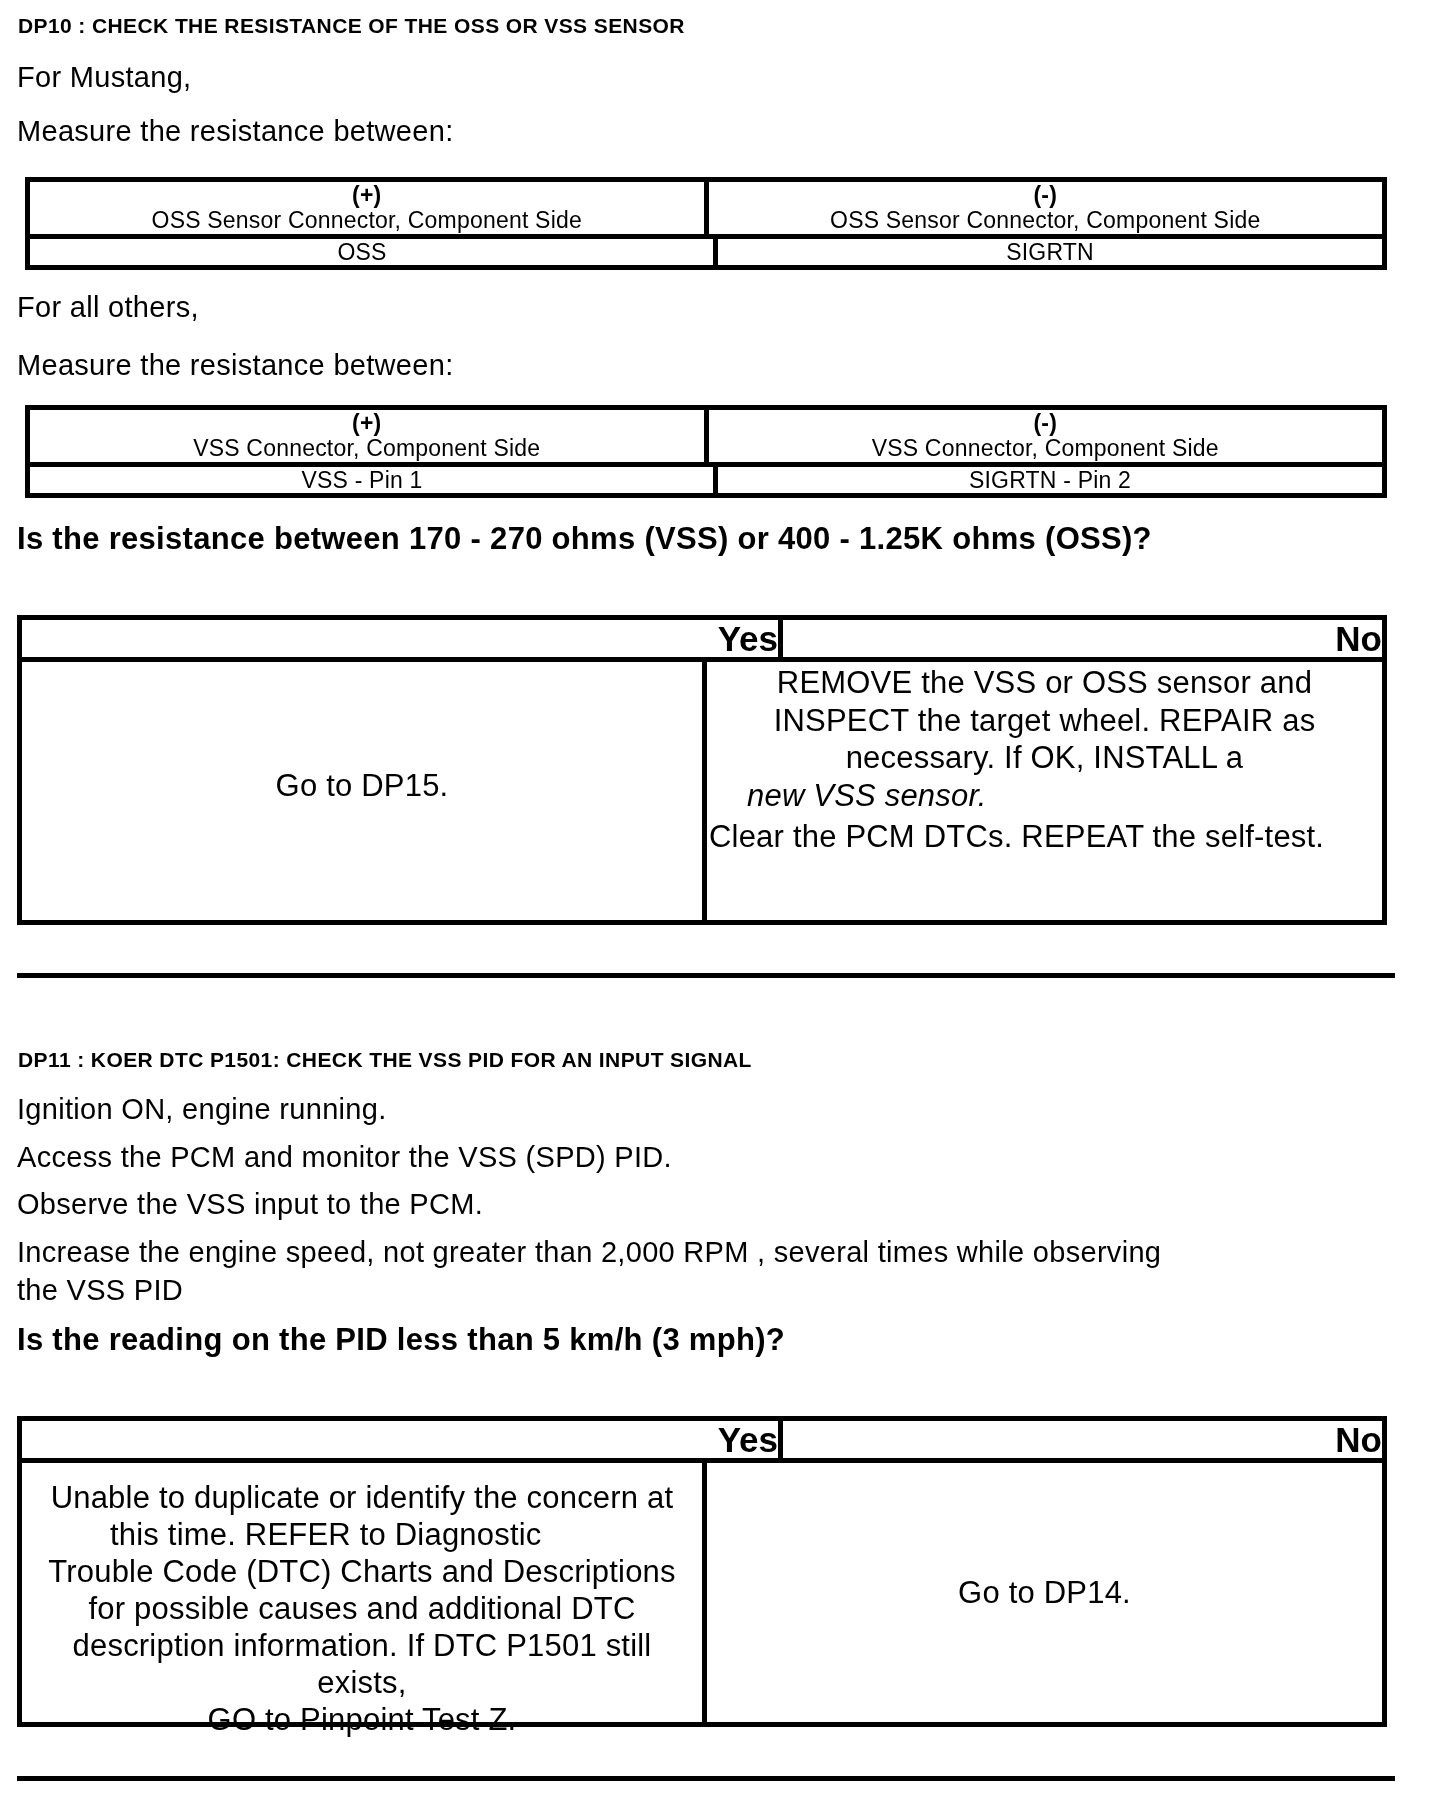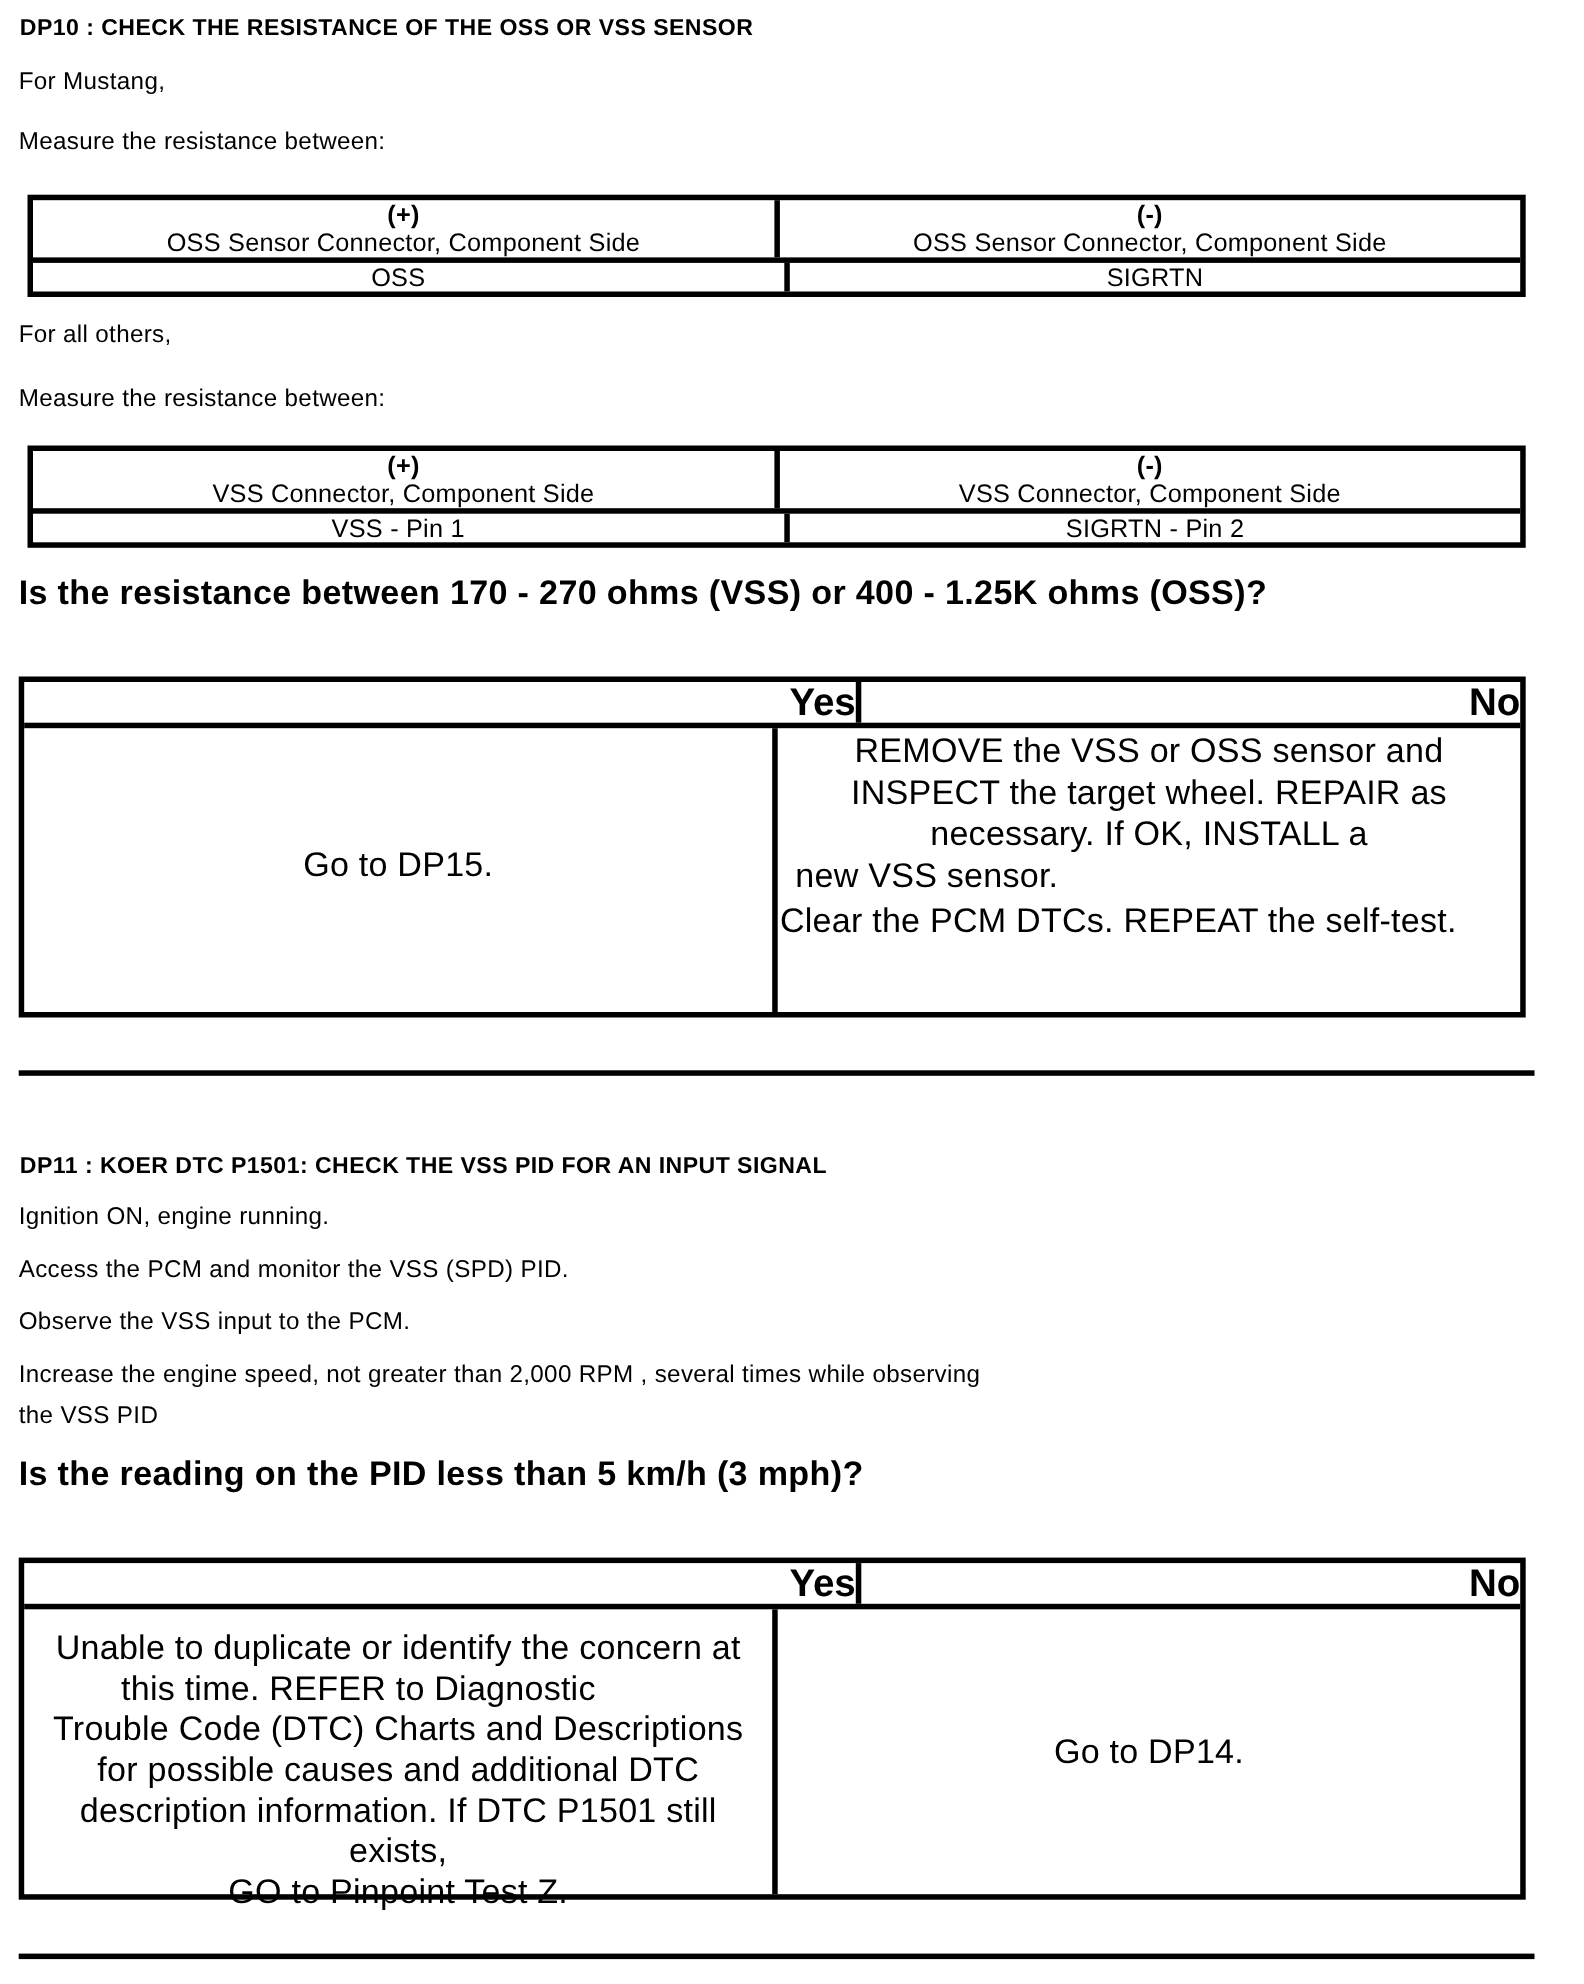--- a/index.html
+++ b/index.html
@@ -1,20 +1,20 @@
 <!DOCTYPE html>
 <html><head>
 <meta charset="utf-8">
 <style>
   html, body { margin: 0; padding: 0; background: #ffffff; }
   body { width: 1440px; height: 1804px; position: relative; overflow: hidden;
          font-family: "Liberation Sans", sans-serif; color: #000000; }
   .abs { position: absolute; white-space: nowrap; }
   .dp-title { font-weight: bold; font-size: 21px; letter-spacing: 0.4px; left: 18px; }
-  .para { font-size: 22px; left: 17px; letter-spacing: 0.3px; }
+  .para { font-size: 29px; left: 17px; letter-spacing: 0.3px; }
   .question { font-weight: bold; font-size: 31px; left: 17px; letter-spacing: 0.3px; }
 
   
   .ctable { position: absolute; left: 25px; width: 1362px; border: 5px solid #000; box-sizing: border-box; }
   .ctable .row { display: flex; }
   .ctable .row + .row { border-top: 5px solid #000; gap: 19px; }
   .ctable .cell { flex: 1 1 50%; text-align: center; font-size: 23px; line-height: 25px; letter-spacing: 0.2px; }
   .ctable .cell + .cell { border-left: 5px solid #000; }
   .ctable .row.head .cell { padding-top: 1px; height: 51px; }
   .ctable .row.val .cell { height: 26px; line-height: 26px; }
@@ -89,21 +89,21 @@
       <div class="hcell">No</div>
     </div>
     <div class="brow" style="height:258px;">
       <div class="bcell centered-v">
         <span class="line c" style="margin-top:-10px;text-align:right;">Go to DP15.</span>
       </div>
       <div class="bcell" style="padding-top:2px;">
         <span class="line c">REMOVE the VSS or OSS sensor and</span>
         <span class="line c">INSPECT the target wheel. REPAIR as</span>
         <span class="line c">necessary. If OK, INSTALL a</span>
-        <span class="line l" style="padding-left:16px;">new VSS sensor.</span>
+        <span class="line l" style="padding-left:40px;font-style:italic;">new VSS sensor.</span>
         <span class="line l" style="padding-left:2px; margin-top:4px;">Clear the PCM DTCs. REPEAT the self-test.</span>
       </div>
     </div>
   </div>
 
   <div class="rule" style="top:973px;"></div>
 </section>
 
 <section>
   <div class="abs dp-title" style="top:1048px;">DP11 : KOER DTC P1501: CHECK THE VSS  PID FOR AN INPUT SIGNAL</div>

